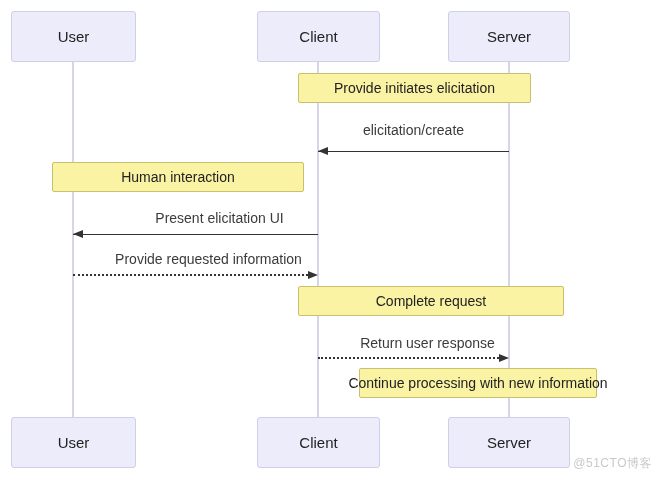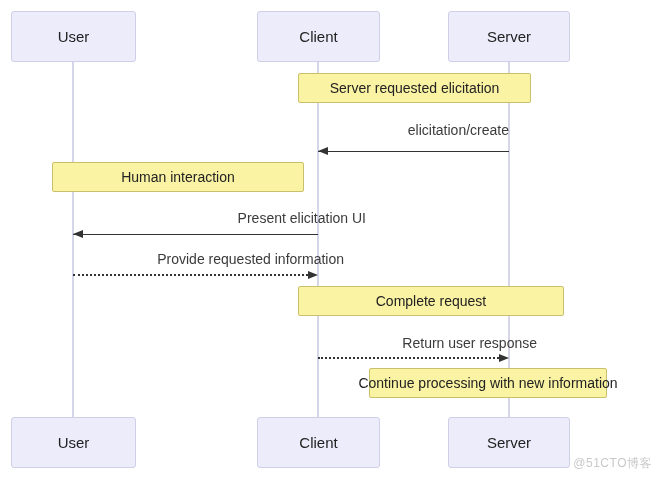--- a/index.html
+++ b/index.html
@@ -24,21 +24,21 @@
     display:flex; align-items:center; justify-content:center;
     font-size:15px; color:var(--text);
   }
   .note {
     position:absolute; height:30px; background:var(--note-fill);
     border:1px solid var(--note-border); border-radius:2px;
     display:flex; align-items:center; justify-content:center;
     font-size:14px; color:var(--text); white-space:nowrap;
   }
   .msg-label {
-    position:absolute; height:18px; line-height:18px; text-align:right;
+    position:absolute; height:18px; line-height:18px; text-align:center;
     font-size:14px; color:var(--message-text); white-space:nowrap;
   }
   .msg-line { position:absolute; height:0; }
   .msg-line.solid  { border-top:1px solid var(--arrow); }
   .msg-line.dashed { border-top:2px dotted var(--arrow); }
   .arrowhead { position:absolute; width:0; height:0; }
   .arrowhead.left  { border-top:4px solid transparent; border-bottom:4px solid transparent; border-right:10px solid var(--arrow); }
   .arrowhead.right { border-top:4px solid transparent; border-bottom:4px solid transparent; border-left:10px solid var(--arrow); }
   .watermark {
     position:absolute; right:8px; bottom:6px; font-size:12px;
@@ -51,21 +51,21 @@
 <div class="canvas">
 
   <div class="lifeline" style="left:72px"></div>
   <div class="lifeline" style="left:317px"></div>
   <div class="lifeline" style="left:508px"></div>
 
   <div class="actor" style="left:11px;  top:11px; width:125px">User</div>
   <div class="actor" style="left:257px; top:11px; width:123px">Client</div>
   <div class="actor" style="left:448px; top:11px; width:122px">Server</div>
 
-  <div class="note" style="left:298px; top:73px; width:233px">Server requested elicitation</div>
+  <div class="note" style="left:298px; top:73px; width:233px">Provide initiates elicitation</div>
 
   <div class="msg-label" style="left:318px; top:121px; width:191px">elicitation/create</div>
   <div class="msg-line solid" style="left:318px; top:151px; width:191px"></div>
   <div class="arrowhead left" style="left:318px; top:147px"></div>
 
   <div class="note" style="left:52px; top:162px; width:252px">Human interaction</div>
 
   <div class="msg-label" style="left:73px; top:209px; width:293px">Present elicitation UI</div>
   <div class="msg-line solid" style="left:73px; top:234px; width:245px"></div>
   <div class="arrowhead left" style="left:73px; top:230px"></div>
@@ -73,21 +73,21 @@
   <div class="msg-label" style="left:73px; top:250px; width:271px">Provide requested information</div>
   <div class="msg-line dashed" style="left:73px; top:274px; width:235px"></div>
   <div class="arrowhead right" style="left:308px; top:271px"></div>
 
   <div class="note" style="left:298px; top:286px; width:266px">Complete request</div>
 
   <div class="msg-label" style="left:318px; top:334px; width:219px">Return user response</div>
   <div class="msg-line dashed" style="left:318px; top:357px; width:181px"></div>
   <div class="arrowhead right" style="left:499px; top:354px"></div>
 
-  <div class="note" style="left:369px; top:368px; width:238px">Continue processing with new information</div>
+  <div class="note" style="left:359px; top:368px; width:238px">Continue processing with new information</div>
 
   <div class="actor" style="left:11px;  top:417px; width:125px">User</div>
   <div class="actor" style="left:257px; top:417px; width:123px">Client</div>
   <div class="actor" style="left:448px; top:417px; width:122px">Server</div>
 
   <div class="watermark">@51CTO博客</div>
 
 </div>
 
 </body></html>

